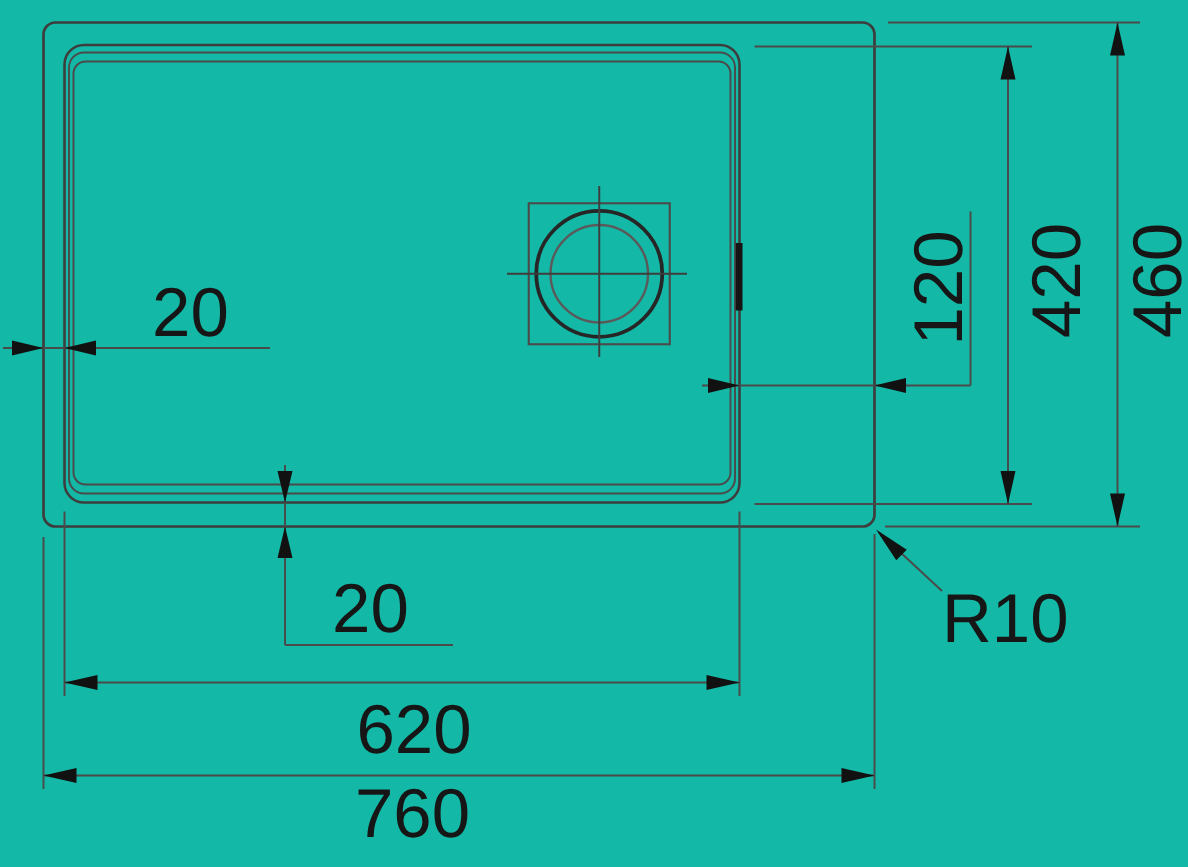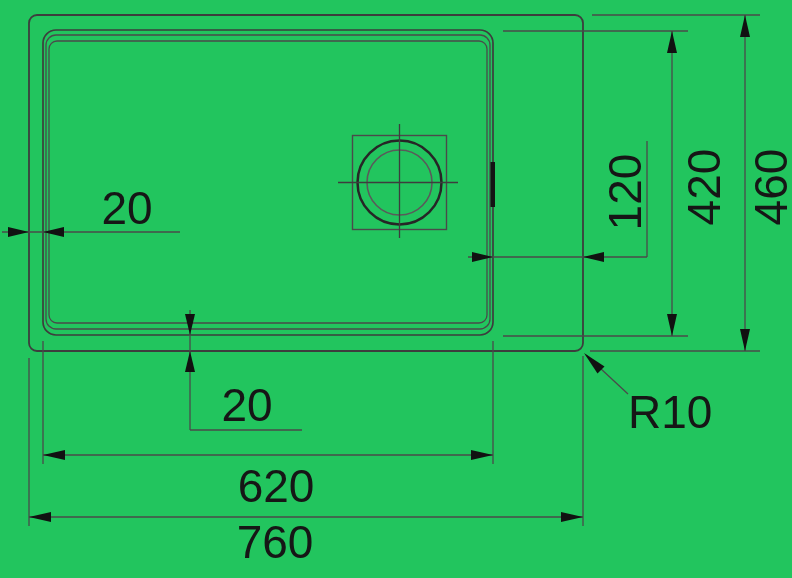--- a/index.html
+++ b/index.html
@@ -4,21 +4,21 @@
 <style>
   html, body {
     margin: 0;
     padding: 0;
     background: #ffffff;
   }
   .stage {
     position: relative;
     width: 792px;
     height: 578px;
-    background: #22c55e;
+    background: #14b8a6;
     overflow: hidden;
   }
   svg {
     display: block;
   }
   .dim-text {
     font-family: "Liberation Sans", "DejaVu Sans", sans-serif;
     font-size: 46px;
     fill: #161616;
   }

